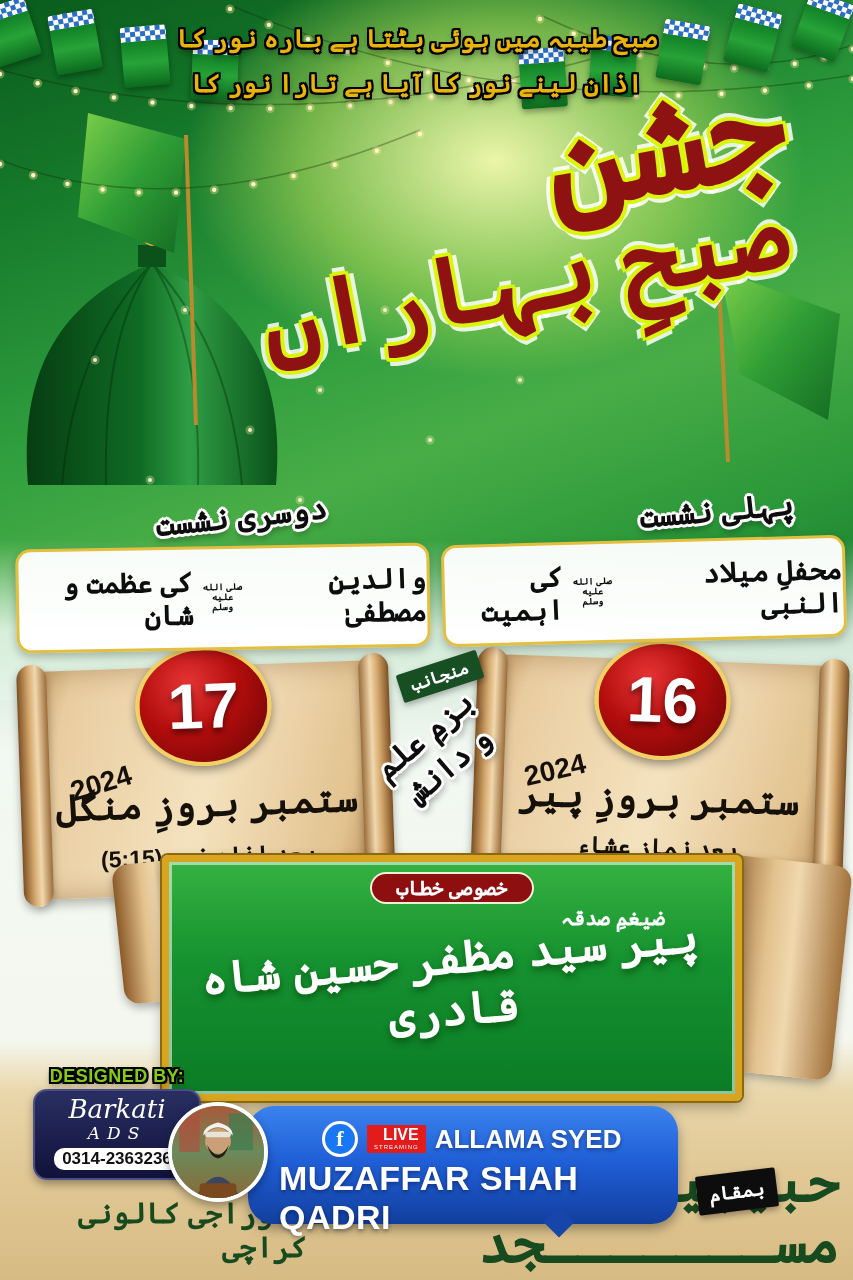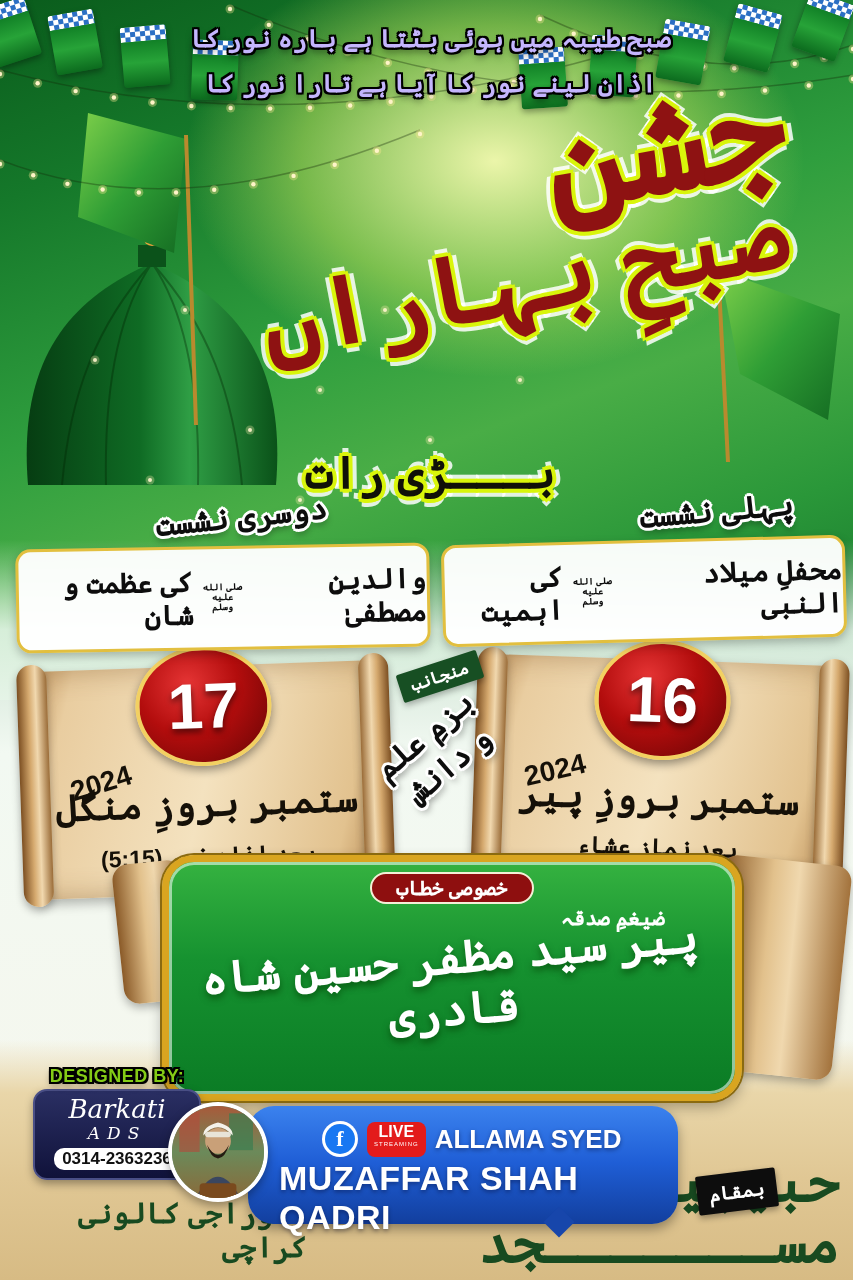--- a/index.html
+++ b/index.html
@@ -40,40 +40,40 @@
   .day-num{color:#fff;font-size:64px;font-weight:bold;text-shadow:0 4px 6px rgba(0,0,0,.55);}
   .scroll-year{position:absolute;left:42px;top:98px;transform:rotate(-15deg);font-size:28px;font-weight:bold;color:#151008;}
   .scroll-date{position:absolute;left:0;right:0;top:116px;text-align:center;font-size:37px;font-weight:bold;color:#151008;}
   .scroll-time{position:absolute;left:0;right:0;bottom:24px;text-align:center;font-size:23px;font-weight:bold;color:#151008;}
   
   .ob{text-shadow:-2px 0 #000,2px 0 #000,0 -2px #000,0 2px #000,-2px -2px #000,2px -2px #000,-2px 2px #000,2px 2px #000,0 4px 7px rgba(0,0,0,.5);}
   .ow{text-shadow:-3px 0 #fff,3px 0 #fff,0 -3px #fff,0 3px #fff,-2px -2px #fff,2px -2px #fff,-2px 2px #fff,2px 2px #fff,0 5px 7px rgba(0,0,0,.4);}
   .oy{text-shadow:-4px 0 #d9f50b,4px 0 #d9f50b,0 -4px #d9f50b,0 4px #d9f50b,-3px -3px #d9f50b,3px -3px #d9f50b,-3px 3px #d9f50b,3px 3px #d9f50b,
       -8px 0 rgba(255,255,255,.85),8px 0 rgba(255,255,255,.85),0 -8px rgba(255,255,255,.85),0 8px rgba(255,255,255,.85);}
   
-  .couplet{position:absolute;left:166px;top:16px;width:530px;text-align:center;color:#c4b5fd;
+  .couplet{position:absolute;left:152px;top:16px;width:530px;text-align:center;color:#eab308;
     font-size:25px;font-weight:bold;line-height:1.8;z-index:3;}
   
   .title{position:absolute;left:215px;top:112px;width:600px;transform:rotate(-10deg);color:#8e1212;font-weight:bold;z-index:3;}
   .title .w1{display:block;text-align:right;padding-right:18px;font-size:138px;line-height:.85;}
   .title .w2{display:block;text-align:center;font-size:96px;line-height:1.05;}
   .big-night{position:absolute;left:226px;top:446px;width:410px;text-align:center;font-size:45px;font-weight:bold;color:#101008;z-index:3;}
   
   .sess-header{position:absolute;font-size:31px;font-weight:bold;color:#0d0d0d;z-index:3;}
   .sess-box{position:absolute;background:rgba(255,255,255,.96);border:3px solid #e2bf3f;border-radius:15px;
     box-shadow:0 4px 10px rgba(0,0,0,.25);display:flex;align-items:center;justify-content:center;gap:5px;
     font-size:28px;font-weight:bold;color:#0d0d0d;z-index:3;}
   .honorific{display:inline-block;max-width:44px;font-size:9px;line-height:1.1;text-align:center;vertical-align:18px;margin:0 2px;}
   
   .org-tag{position:absolute;left:398px;top:662px;transform:rotate(-18deg);background:#174f23;color:#fff;
     font-size:17px;font-weight:bold;padding:4px 12px;border-radius:2px;box-shadow:0 3px 6px rgba(0,0,0,.3);z-index:3;}
   .org-name{position:absolute;left:352px;top:712px;width:170px;transform:rotate(-40deg);text-align:center;
     font-size:31px;font-weight:bold;color:#0d0d0d;line-height:1.25;z-index:3;}
   
-  .gpanel{position:absolute;left:162px;top:855px;width:566px;height:232px;border-radius:32px;
+  .gpanel{position:absolute;left:162px;top:855px;width:566px;height:232px;border-radius:6px;
     border:7px solid #d9a520;box-shadow:0 0 0 2px #8a6a10,inset 0 0 0 3px rgba(255,255,255,.55),0 6px 14px rgba(0,0,0,.3);
     background:linear-gradient(180deg,#35b240 0%,#169230 42%,#0b7c25 100%);z-index:3;}
   .gpill{width:max-content;margin:10px auto 0;background:#8e0f0f;border:2px solid #f5f0d8;border-radius:999px;
     color:#fff;font-size:20px;font-weight:bold;padding:2px 24px;}
   .gpre{text-align:right;padding-right:70px;color:#fff;font-size:21px;font-weight:bold;margin-top:2px;}
   .gname{margin-top:2px;transform:rotate(-5deg);text-align:center;color:#fff;font-size:45px;font-weight:bold;
     line-height:1.15;text-shadow:0 4px 7px rgba(0,60,0,.6);}
   
   .designer{position:absolute;left:33px;top:1066px;width:168px;text-align:center;z-index:4;}
   .des-head{color:#84cc16;font-size:18px;font-weight:bold;letter-spacing:.5px;}
@@ -87,21 +87,21 @@
   .avatar{position:absolute;left:168px;top:1102px;width:92px;height:92px;border-radius:50%;border:4px solid #fff;
     overflow:hidden;box-shadow:0 4px 10px rgba(0,0,0,.35);z-index:6;background:#5d8a6a;}
   .banner{position:absolute;left:248px;top:1106px;width:430px;height:118px;border-radius:26px;
     background:linear-gradient(180deg,#3b82ee 0%,#1f5ed6 48%,#123f9e 100%);
     box-shadow:0 5px 12px rgba(0,0,0,.35);z-index:5;color:#fff;}
   .banner::after{content:"";position:absolute;left:300px;bottom:-9px;width:22px;height:22px;background:#1746ab;transform:rotate(45deg);}
   .ban-row1{display:flex;align-items:center;gap:9px;margin:15px 0 0 74px;}
   .fb-outer{width:36px;height:36px;border-radius:50%;background:#fff;display:flex;align-items:center;justify-content:center;flex:0 0 auto;}
   .fb-inner{width:30px;height:30px;border-radius:50%;background:#1877f2;color:#fff;font-weight:bold;font-size:22px;
     display:flex;align-items:center;justify-content:center;font-family:"Liberation Serif",serif;}
-  .live-badge{background:#e31b1b;border-radius:8px;padding:2px 7px 10px;display:flex;flex-direction:column;align-items:center;line-height:1;}
+  .live-badge{background:#e31b1b;border-radius:1px;padding:2px 7px 3px;display:flex;flex-direction:column;align-items:flex-end;line-height:1;}
   .live-l1{font-size:16px;font-weight:bold;}
   .live-l2{font-size:6px;letter-spacing:1px;margin-top:1px;}
   .ban-n1{font-size:26px;font-weight:bold;text-shadow:0 2px 4px rgba(0,0,30,.4);}
   .ban-n2{margin:2px 0 0 31px;font-size:34px;font-weight:bold;letter-spacing:.5px;text-shadow:0 2px 4px rgba(0,0,30,.4);}
   
   .venue-tag{position:absolute;left:697px;top:1172px;transform:rotate(-7deg);background:#0d0d0d;color:#fff;
     font-size:19px;font-weight:bold;padding:8px 12px;border-radius:2px;z-index:4;box-shadow:0 3px 6px rgba(0,0,0,.35);}
   .venue-line{position:absolute;left:16px;top:1182px;width:824px;height:92px;display:flex;align-items:flex-end;
     justify-content:center;gap:14px;color:#184a20;z-index:3;}
   .venue-big{font-size:56px;font-weight:bold;line-height:1.1;}
@@ -300,21 +300,20 @@
 
   <div class="couplet ob urdu">
     <div>صبح طیبہ میں ہوئی بٹتا ہے بارہ نور کا</div>
     <div>اذان لینے نور کا آیا ہے تارا نور کا</div>
   </div>
 
   <div class="title urdu">
     <span class="w1 oy">جشن</span>
     <span class="w2 oy">صبحِ بہاراں</span>
   </div>
-  <div class="big-night oy urdu">بـــڑی رات</div>
 
   <div class="sess-header ow urdu" style="left:592px;top:492px;width:250px;transform:rotate(-5deg);text-align:center">پہلی نشست</div>
   <div class="sess-box urdu" style="left:442px;top:540px;width:398px;height:96px;transform:rotate(-1.5deg)">
     <span>محفلِ میلاد النبی</span>
     <span class="honorific">صلى الله عليه وسلم</span>
     <span>کی اہمیت</span>
   </div>
 
   <div class="sess-header ow urdu" style="left:92px;top:498px;width:300px;transform:rotate(-6deg);text-align:center">دوسری نشست</div>
   <div class="sess-box urdu" style="left:16px;top:546px;width:408px;height:98px;transform:rotate(-1deg)">

